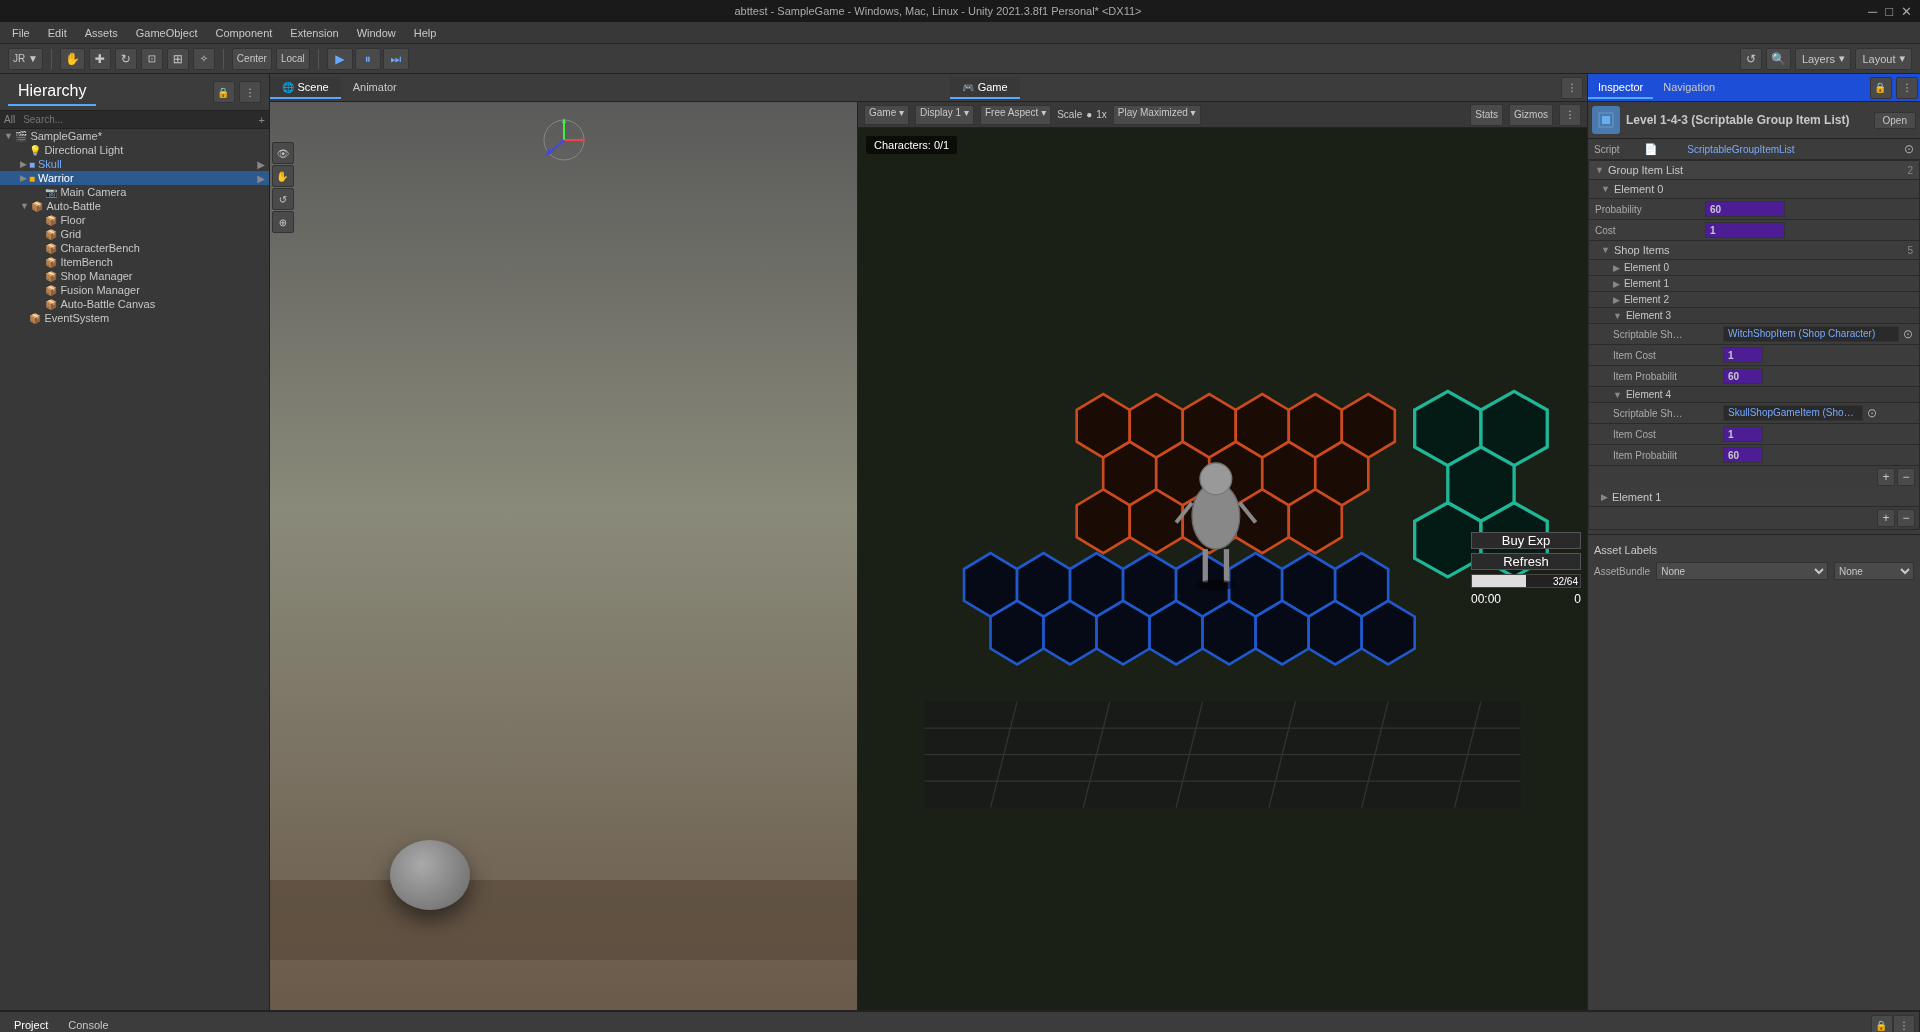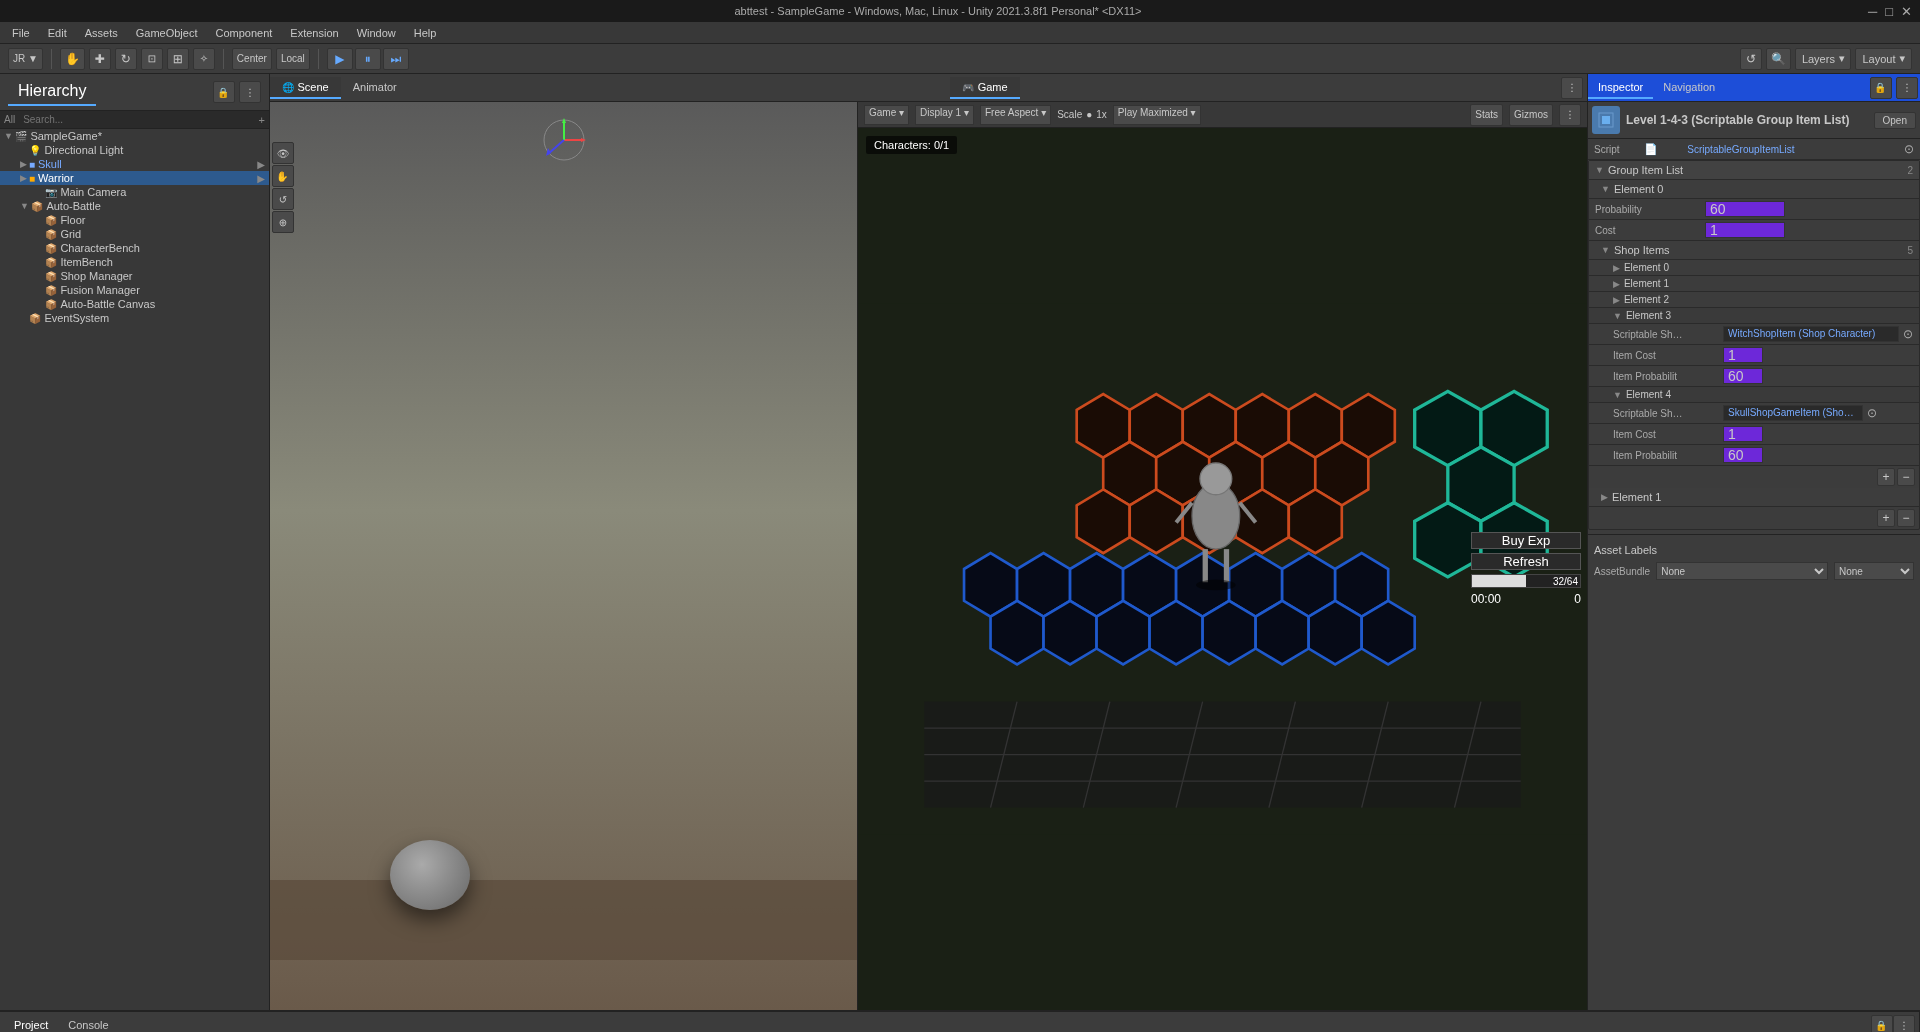--- a/index.html
+++ b/index.html
@@ -332,27 +332,28 @@
     }
     .insp-value {
       flex: 1;
       color: #c8c8c8;
       font-size: 10px;
       display: flex;
       align-items: center;
       gap: 2px;
     }
     .insp-input {
-      background: #6d28d9;
+      background: #4c1d95;
       border: 1px solid #333;
       color: #c8c8c8;
-      font-size: 14px;
+      font-size: 10px;
       padding: 1px 4px;
       height: 16px;
       width: 40px;
+      font-weight: bold;
     }
     .insp-ref {
       background: #2a2a2a;
       border: 1px solid #333;
       color: #7af;
       font-size: 10px;
       padding: 1px 4px;
       height: 16px;
       flex: 1;
       white-space: nowrap;

